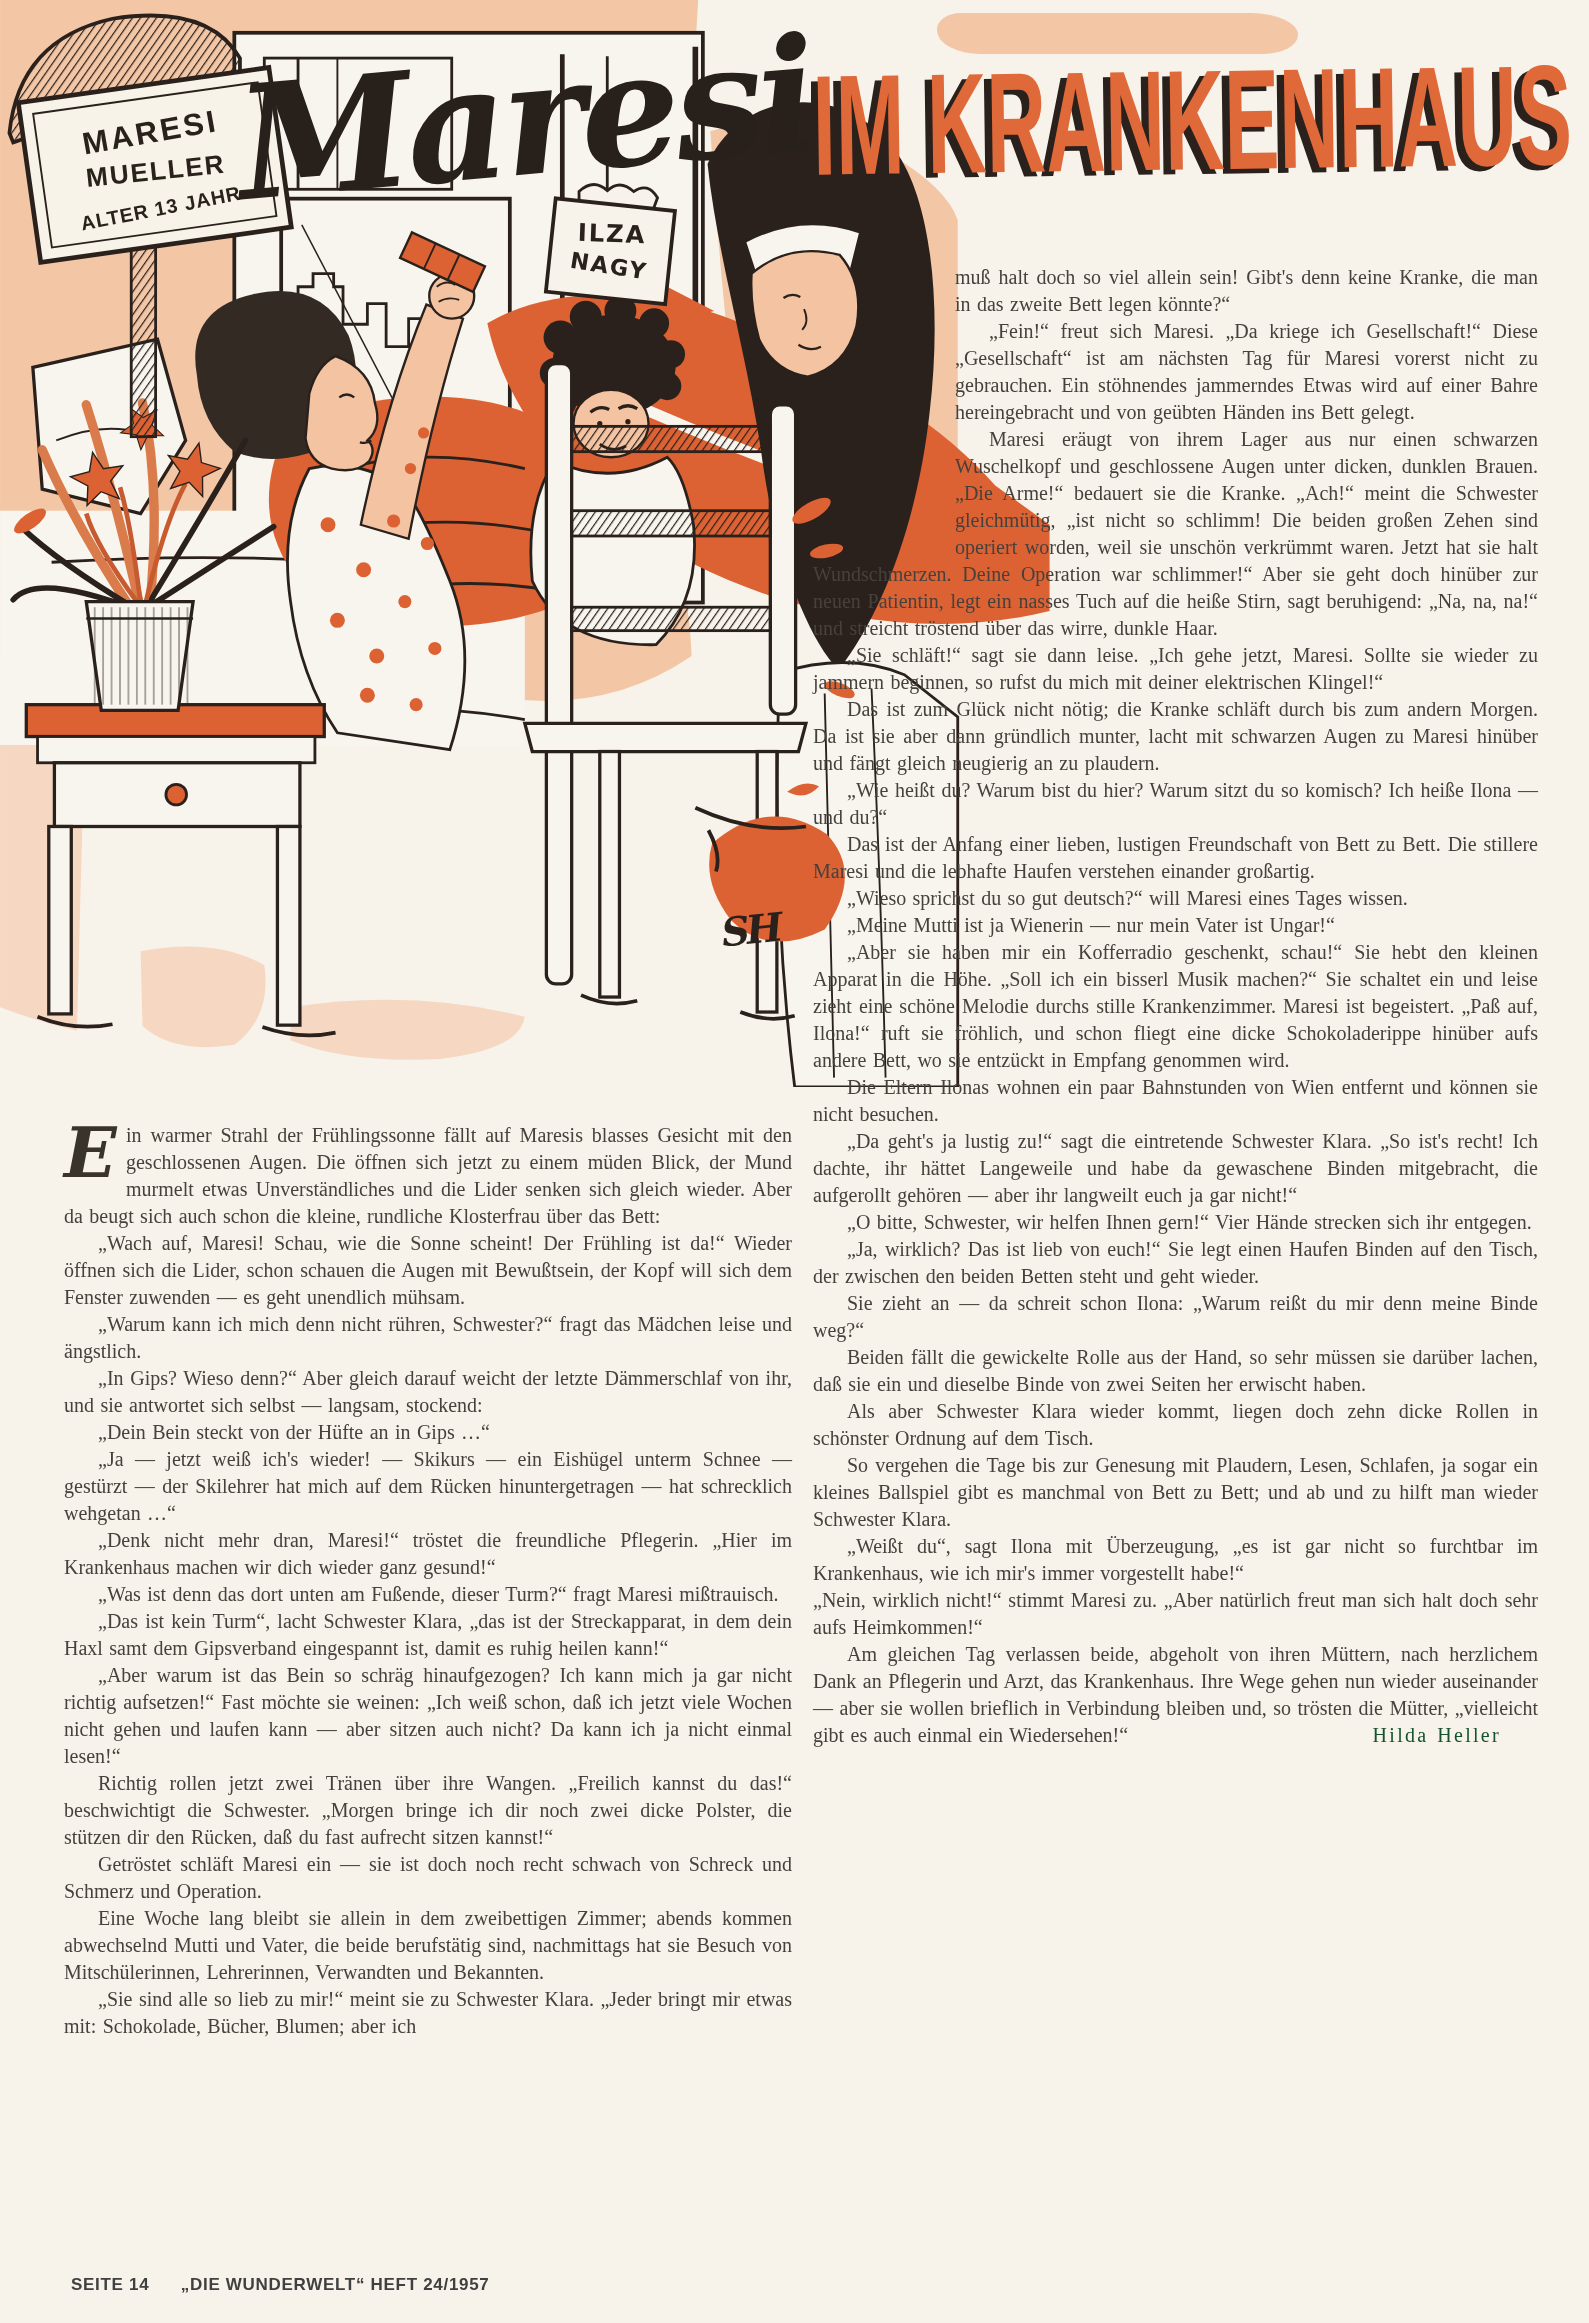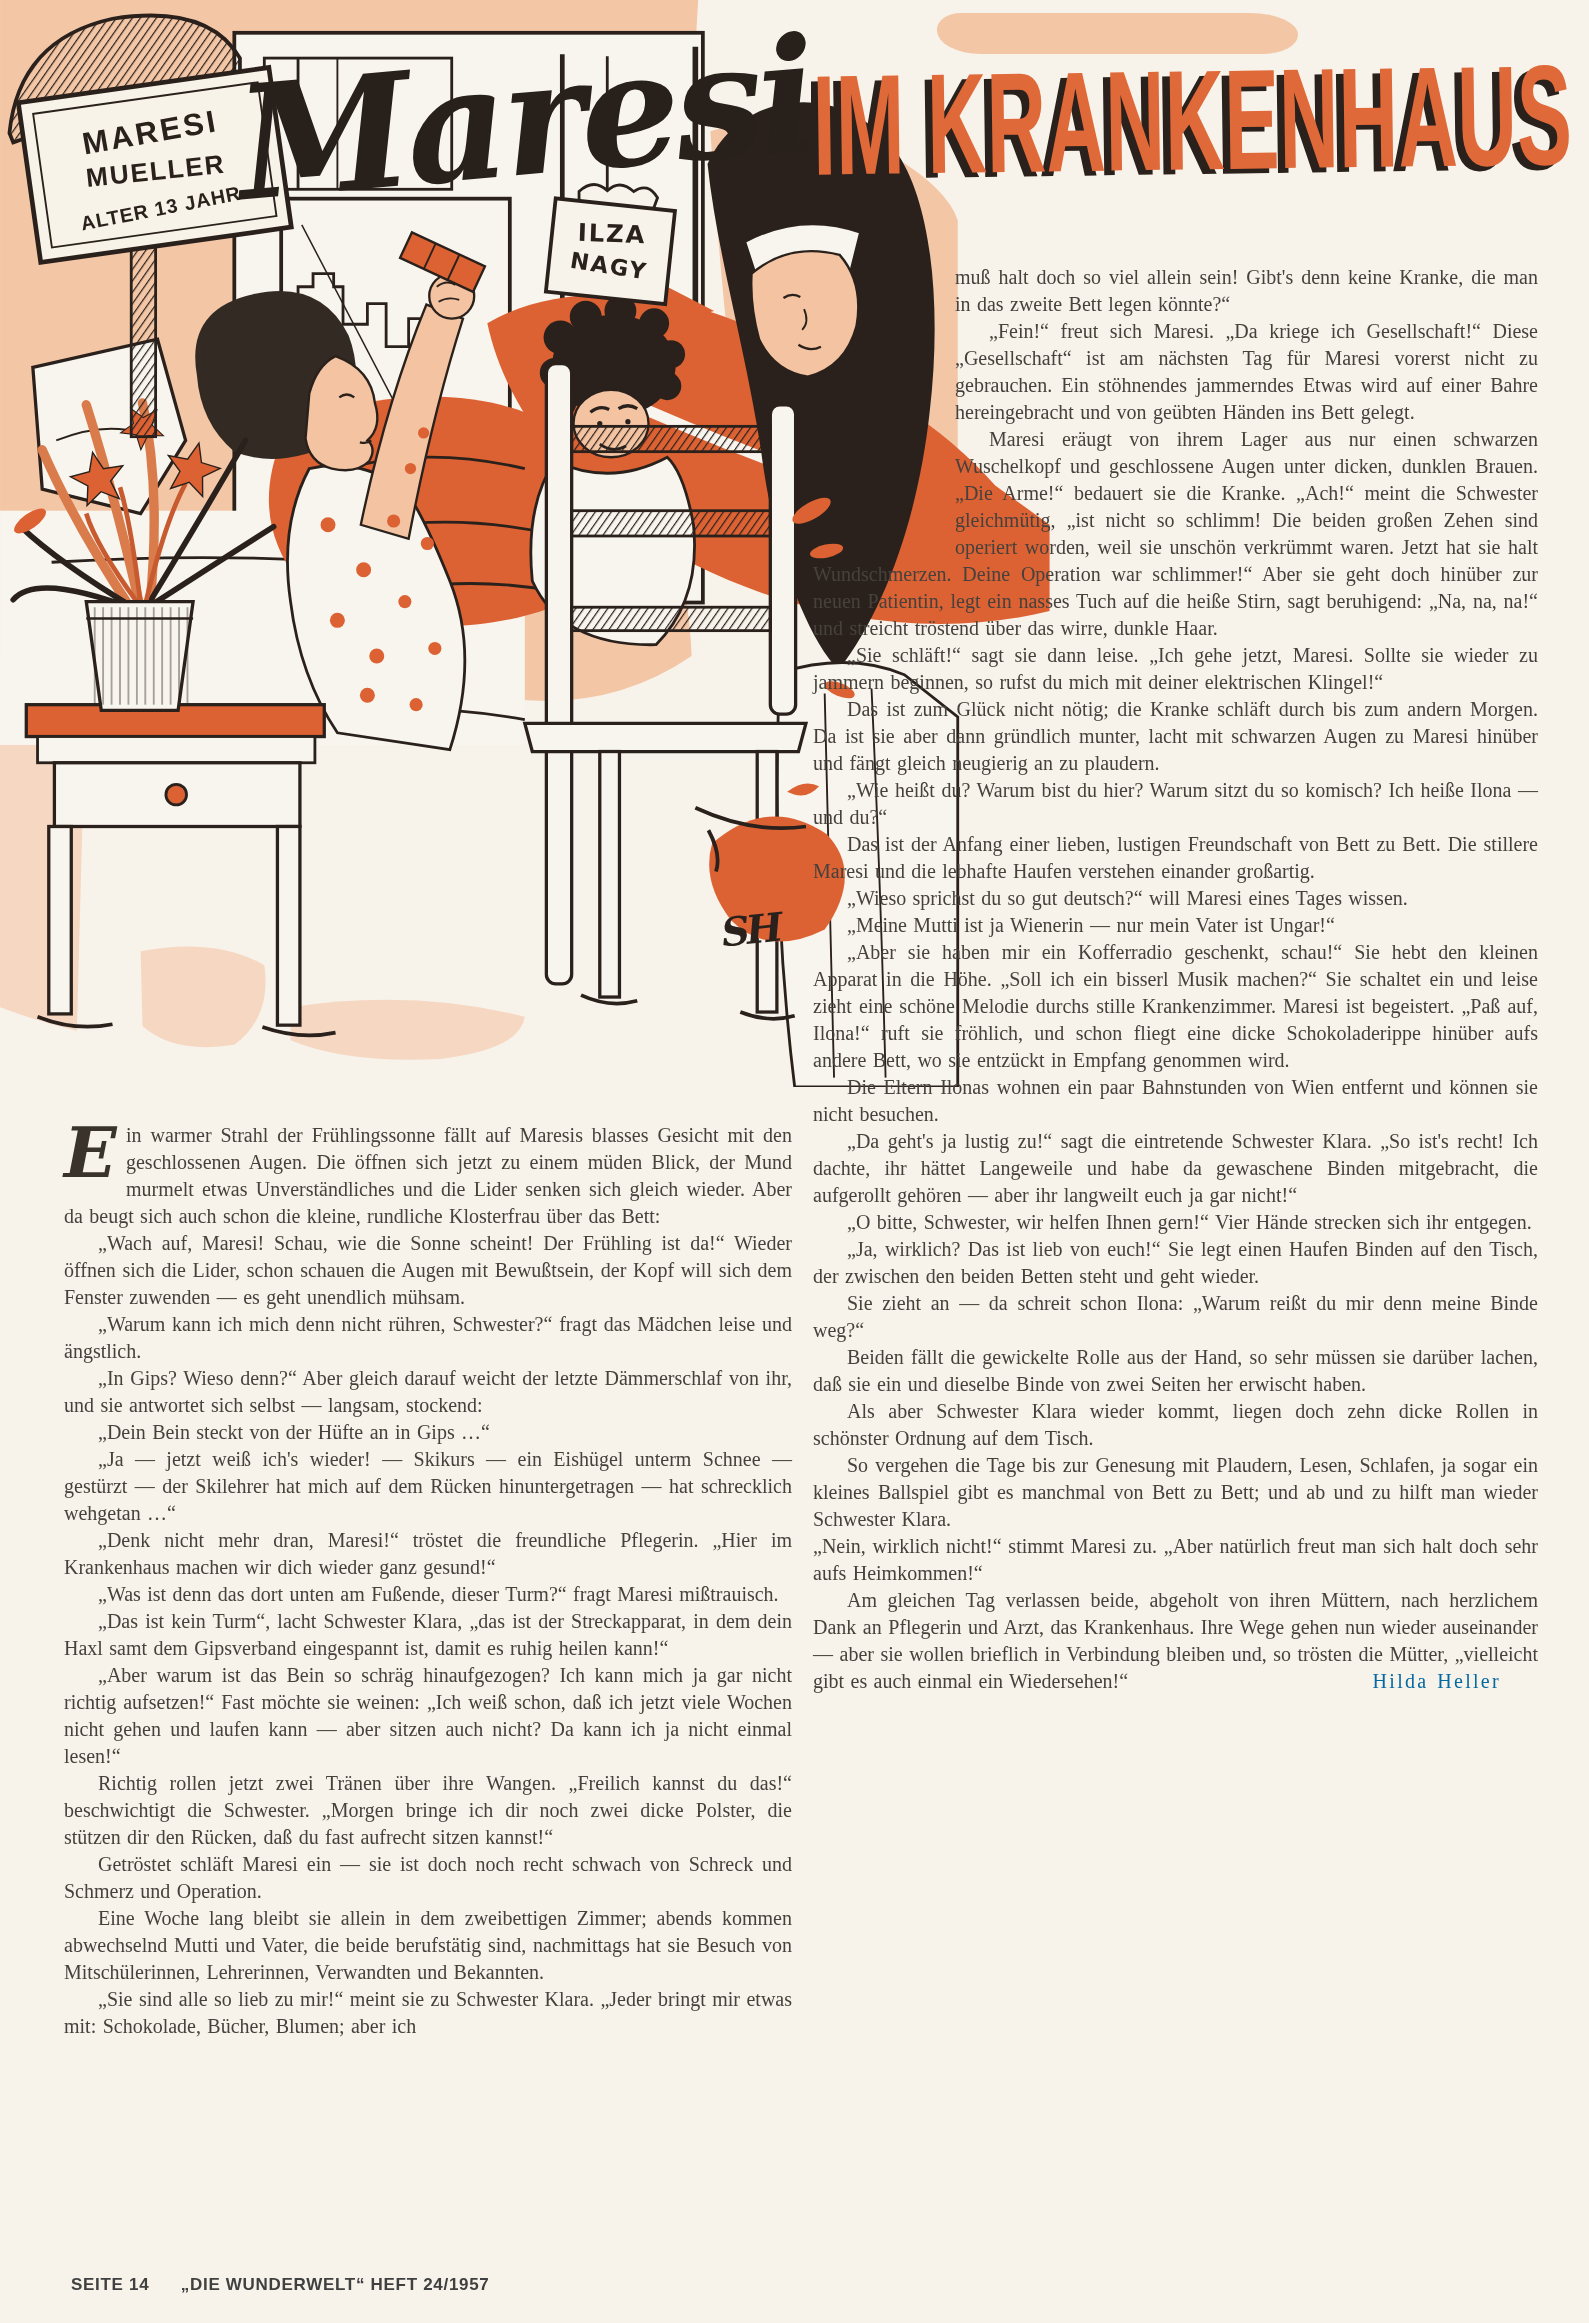--- a/index.html
+++ b/index.html
@@ -19,21 +19,21 @@
   
   .col{position:absolute;z-index:5;color:#46413c;font-size:20px;line-height:27px;
        text-align:justify;word-spacing:1.4px;hyphens:auto;}
   .col p{margin:0;text-indent:34px;}
   .col p.flush{text-indent:0;}
   .col-left{left:64px;top:1122px;width:728px;}
   .col-right{left:813px;top:264px;width:725px;}
   .wrap-spacer{float:left;width:142px;height:272px;}
   .dropcap{float:left;font-family:"DejaVu Serif",serif;font-style:italic;font-weight:bold;
        font-size:69px;line-height:54px;margin:3.7px 9.4px 0 0;color:#3a332c;}
-  .author{text-align:right;margin-top:-27px;letter-spacing:2.3px;color:#0369a1;
+  .author{text-align:right;margin-top:-27px;letter-spacing:2.3px;color:#14532d;
        font-size:20px;line-height:27px;padding-right:37px;}
 
   
   .footer{position:absolute;left:71px;top:2275px;z-index:5;color:#404040;
        font-family:"Liberation Sans",sans-serif;font-weight:bold;font-size:17px;
        letter-spacing:0.7px;}
   .footer .mag{margin-left:26px;}
 </style>
 </head>
 <body>
@@ -268,20 +268,21 @@
     <p>„Meine Mutti ist ja Wienerin — nur mein Vater ist Ungar!“</p>
     <p>„Aber sie haben mir ein Kofferradio geschenkt, schau!“ Sie hebt den kleinen Apparat in die Höhe. „Soll ich ein bisserl Musik machen?“ Sie schaltet ein und leise zieht eine schöne Melodie durchs stille Krankenzimmer. Maresi ist begeistert. „Paß auf, Ilona!“ ruft sie fröhlich, und schon fliegt eine dicke Schokoladerippe hinüber aufs andere Bett, wo sie entzückt in Empfang genommen wird.</p>
     <p>Die Eltern Ilonas wohnen ein paar Bahnstunden von Wien entfernt und können sie nicht besuchen.</p>
     <p>„Da geht's ja lustig zu!“ sagt die eintretende Schwester Klara. „So ist's recht! Ich dachte, ihr hättet Langeweile und habe da gewaschene Binden mitgebracht, die aufgerollt gehören — aber ihr langweilt euch ja gar nicht!“</p>
     <p>„O bitte, Schwester, wir helfen Ihnen gern!“ Vier Hände strecken sich ihr entgegen.</p>
     <p>„Ja, wirklich? Das ist lieb von euch!“ Sie legt einen Haufen Binden auf den Tisch, der zwischen den beiden Betten steht und geht wieder.</p>
     <p>Sie zieht an — da schreit schon Ilona: „Warum reißt du mir denn meine Binde weg?“</p>
     <p>Beiden fällt die gewickelte Rolle aus der Hand, so sehr müssen sie darüber lachen, daß sie ein und dieselbe Binde von zwei Seiten her erwischt haben.</p>
     <p>Als aber Schwester Klara wieder kommt, liegen doch zehn dicke Rollen in schönster Ordnung auf dem Tisch.</p>
     <p>So vergehen die Tage bis zur Genesung mit Plaudern, Lesen, Schlafen, ja sogar ein kleines Ballspiel gibt es manchmal von Bett zu Bett; und ab und zu hilft man wieder Schwester Klara.</p>
+    <p>„Weißt du“, sagt Ilona mit Überzeugung, „es ist gar nicht so furchtbar im Krankenhaus, wie ich mir's immer vorgestellt habe!“</p>
     <p class="flush">„Nein, wirklich nicht!“ stimmt Maresi zu. „Aber natürlich freut man sich halt doch sehr aufs Heimkommen!“</p>
     <p>Am gleichen Tag verlassen beide, abgeholt von ihren Müttern, nach herzlichem Dank an Pflegerin und Arzt, das Krankenhaus. Ihre Wege gehen nun wieder auseinander — aber sie wollen brieflich in Verbindung bleiben und, so trösten die Mütter, „vielleicht gibt es auch einmal ein Wiedersehen!“</p>
     <div class="author">Hilda Heller</div>
   </div>
 
   <div class="footer">
     <span>SEITE 14</span>
     <span class="mag">„DIE WUNDERWELT“ HEFT 24/1957</span>
   </div>
 

